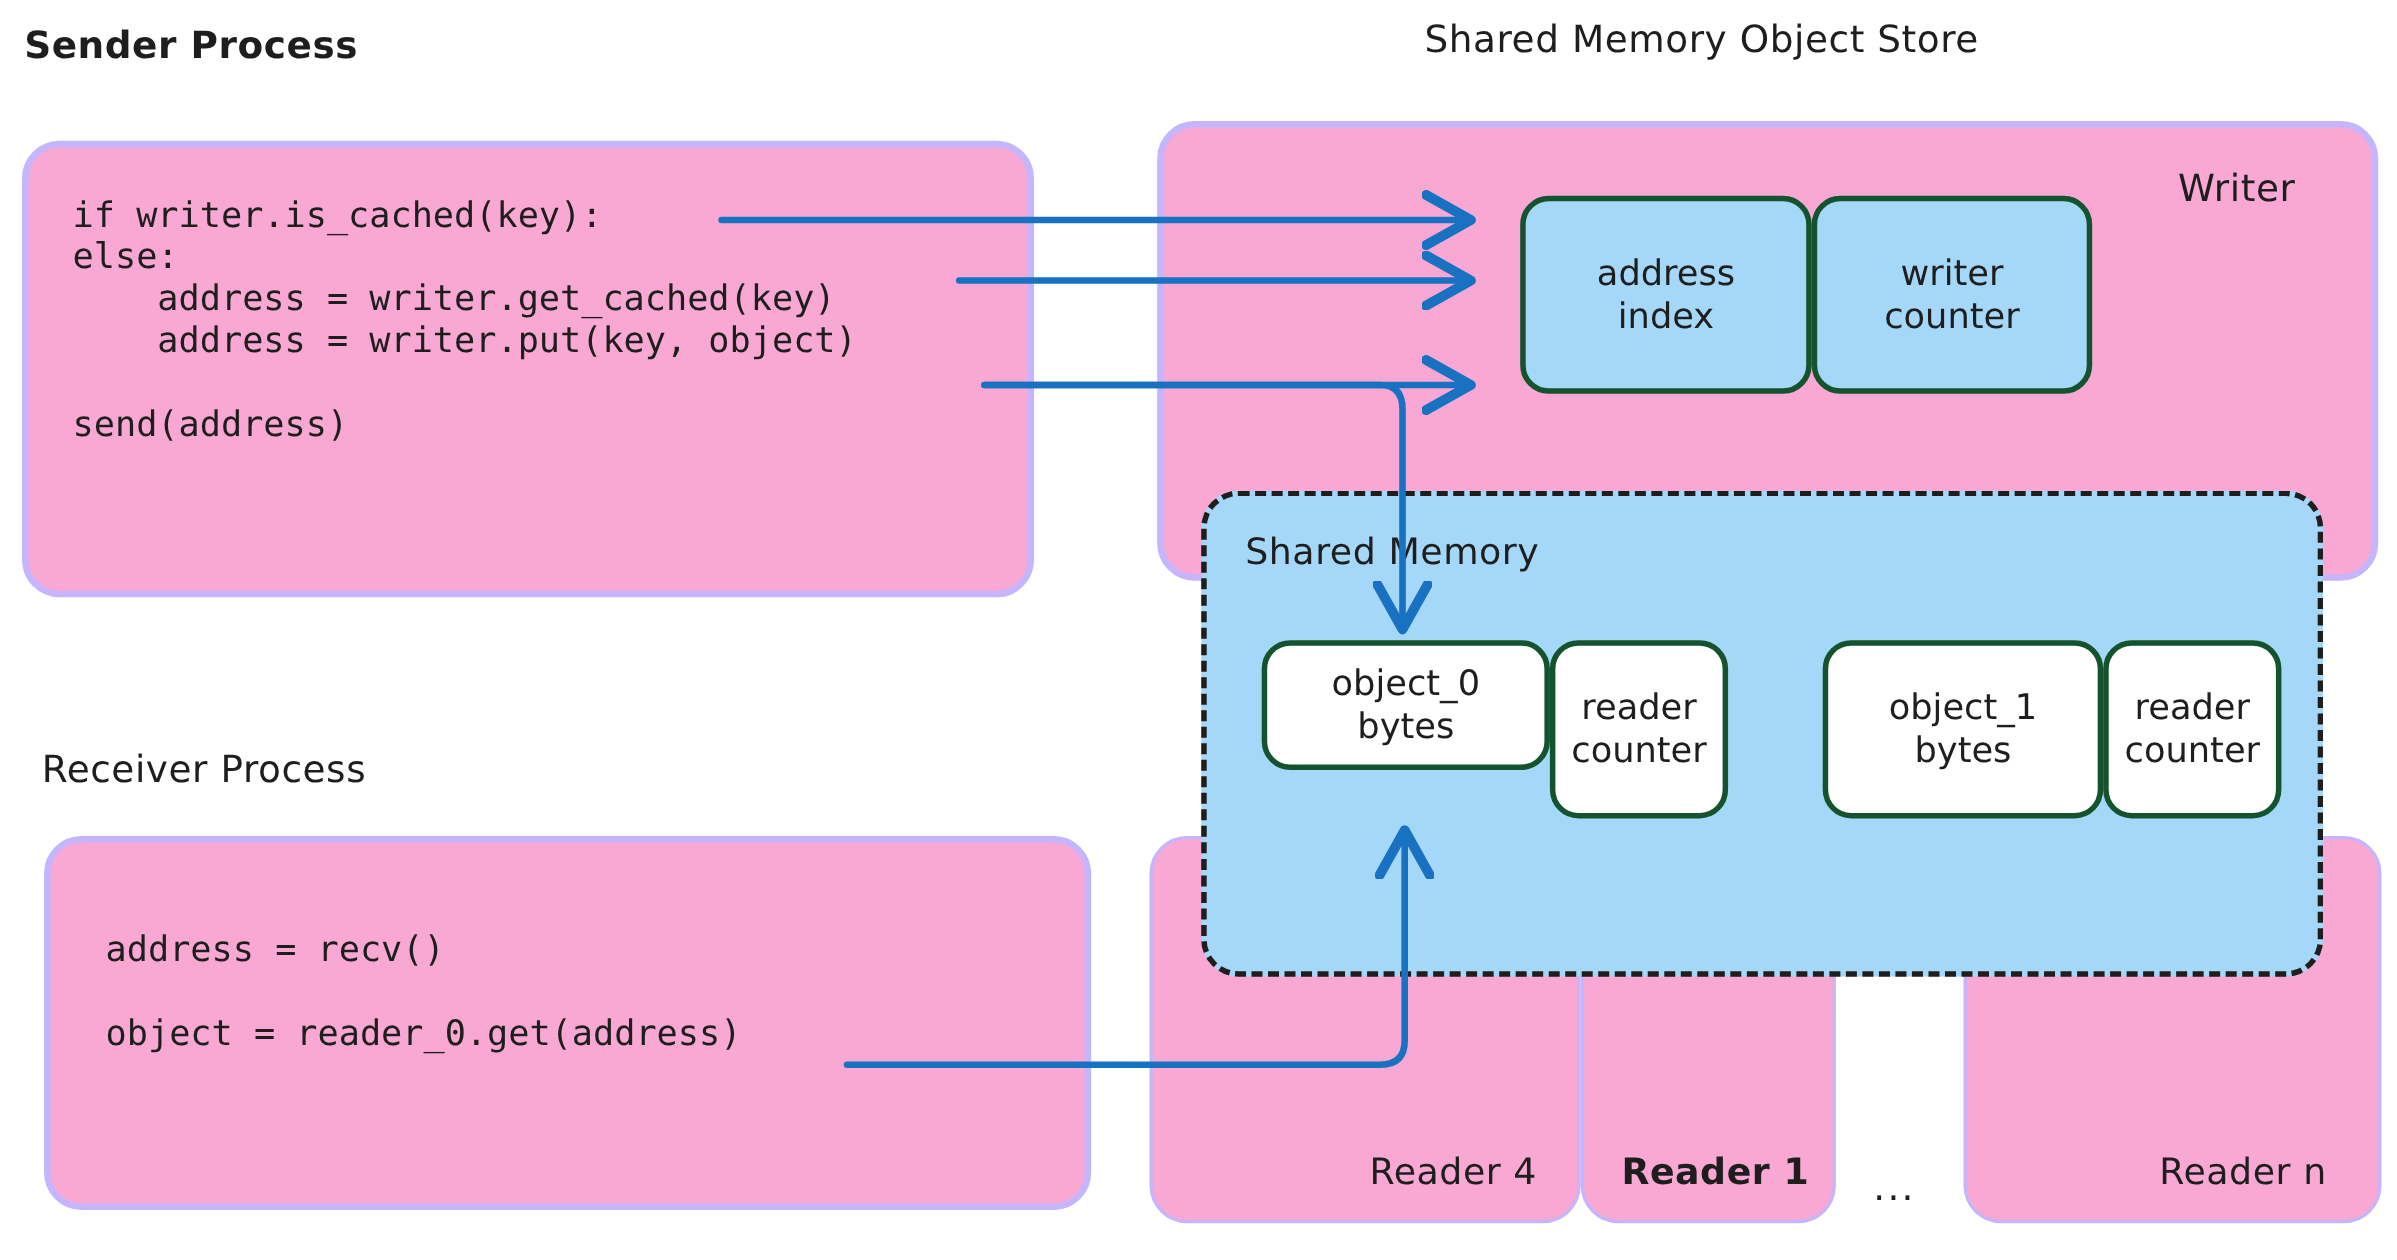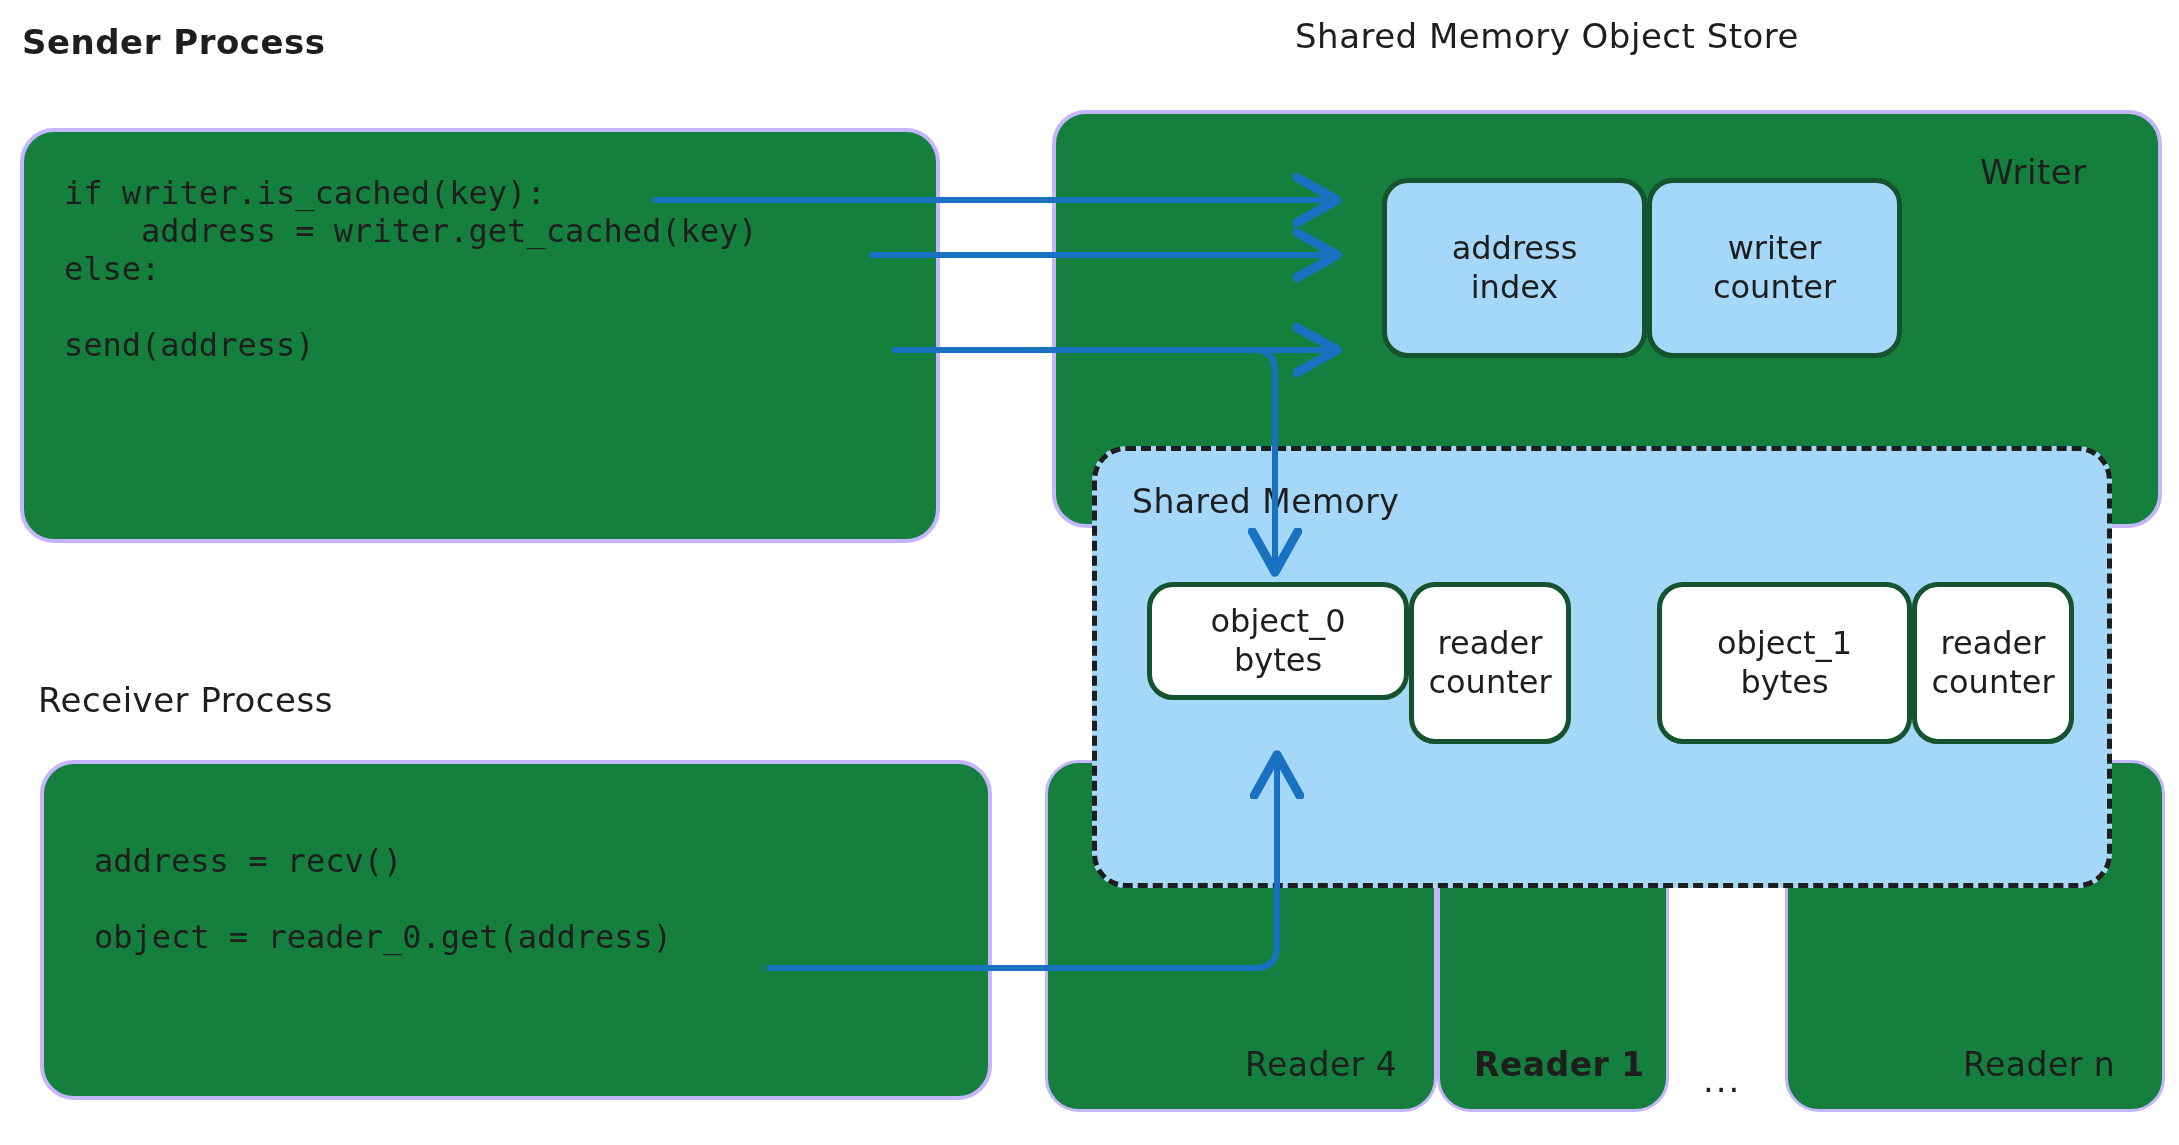--- a/index.html
+++ b/index.html
@@ -38,23 +38,23 @@
     font-family: "DejaVu Sans Mono", monospace;
     font-size: 32px;
     color: #1e1e1e;
     white-space: pre;
     letter-spacing: 0px;
   }
 
   
   .rbox {
     position: absolute;
-    border: 4px solid #c4b5fd;
+    border: 6px solid #c4b5fd;
     border-radius: 34px;
-    background: #15803d;
+    background: #f9a8d4;
     box-sizing: border-box;
   }
   .rbox.thin {
     border-width: 3px;
   }
 
   
   #sender-code-box .code-lines,
   #receiver-code-box .code-lines {
     position: absolute;
@@ -113,22 +113,23 @@
 </head>
 <body>
 
 <div id="stage">
 
   <div class="hand section-title" style="left:22px; top:22px;font-weight:bold;">Sender Process</div>
 
   <div class="rbox" id="sender-code-box" style="left:20px; top:128px; width:920px; height:415px;">
     <div class="code-lines" style="left:40px; top:42px;">
       <div class="code">if writer.is_cached(key):</div>
+      <div class="code">else:</div>
       <div class="code">    address = writer.get_cached(key)</div>
-      <div class="code">else:</div>
+      <div class="code">    address = writer.put(key, object)</div>
       <div class="code">&nbsp;</div>
       <div class="code">send(address)</div>
     </div>
   </div>
 
   <div class="hand section-title" style="left:38px; top:680px;">Receiver Process</div>
 
   <div class="rbox" id="receiver-code-box" style="left:40px; top:760px; width:952px; height:340px;">
     <div class="code-lines" style="left:50px; top:78px;">
       <div class="code">address = recv()</div>

